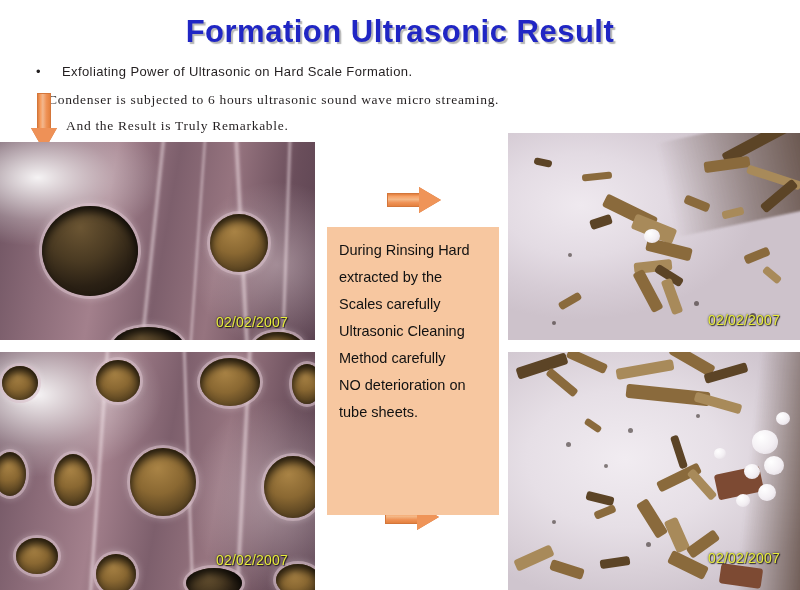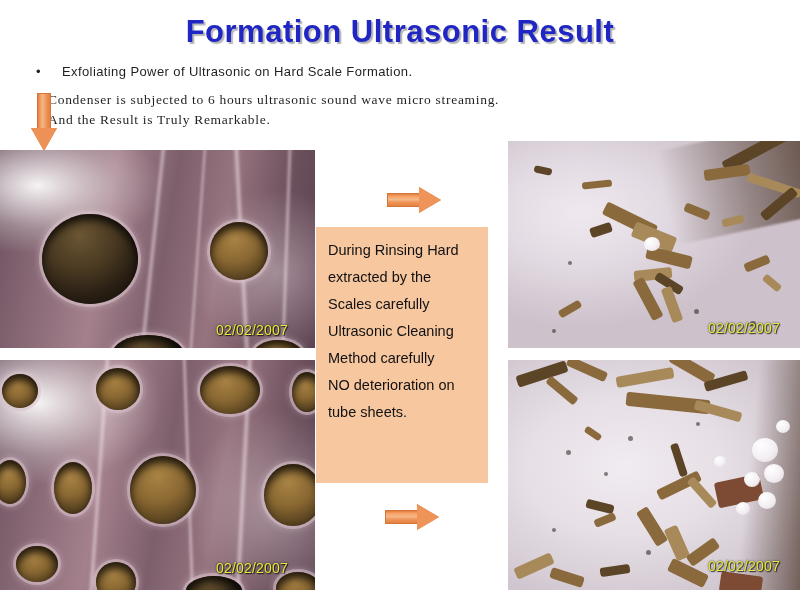--- a/index.html
+++ b/index.html
@@ -51,21 +51,21 @@
   .para {
     position: absolute;
     left: 48px;
     font-family: "Liberation Serif", serif;
     font-size: 13.5px;
     color: #231f20;
     white-space: nowrap;
     letter-spacing: 0.7px;
   }
   .para-1 { top: 92px; }
-  .para-2 { top: 112px; }
+  .para-2 { top: 118px; margin-left: 18px; }
 
   
   .arrow-down {
     position: absolute;
     left: 31px;
     top: 93px;
     width: 26px;
     height: 58px;
   }
   .arrow-down .shaft {
@@ -116,41 +116,40 @@
     border-bottom: 13px solid transparent;
     border-left: 22px solid #ef9458;
     filter: drop-shadow(0 0 0.6px #d4763a);
   }
   #arrow-right-top    { left: 387px; top: 187px; }
   #arrow-right-bottom { left: 385px; top: 504px; }
 
   
   .caption-box {
     position: absolute;
-    left: 316px;
+    left: 327px;
     top: 227px;
     width: 172px;
-    height: 256px;
+    height: 288px;
     background: #f7c7a0;
     box-sizing: border-box;
     padding: 10px 12px 0 12px;
   }
   .caption-box .line {
     font-family: "Liberation Sans", sans-serif;
     font-size: 14.5px;
     color: #111111;
     line-height: 27px;
     white-space: nowrap;
   }
 
   
   .photo {
     position: absolute;
     overflow: hidden;
-    margin-top: 8px;
   }
   #photo-top-left     { left: 0px;   top: 142px; width: 315px; height: 198px; }
   #photo-bottom-left  { left: 0px;   top: 352px; width: 315px; height: 238px; }
   #photo-top-right    { left: 508px; top: 133px; width: 292px; height: 207px; }
   #photo-bottom-right { left: 508px; top: 352px; width: 292px; height: 238px; }
 
   .photo .canvas { position: absolute; inset: 0; }
 
   
   .tubesheet {

